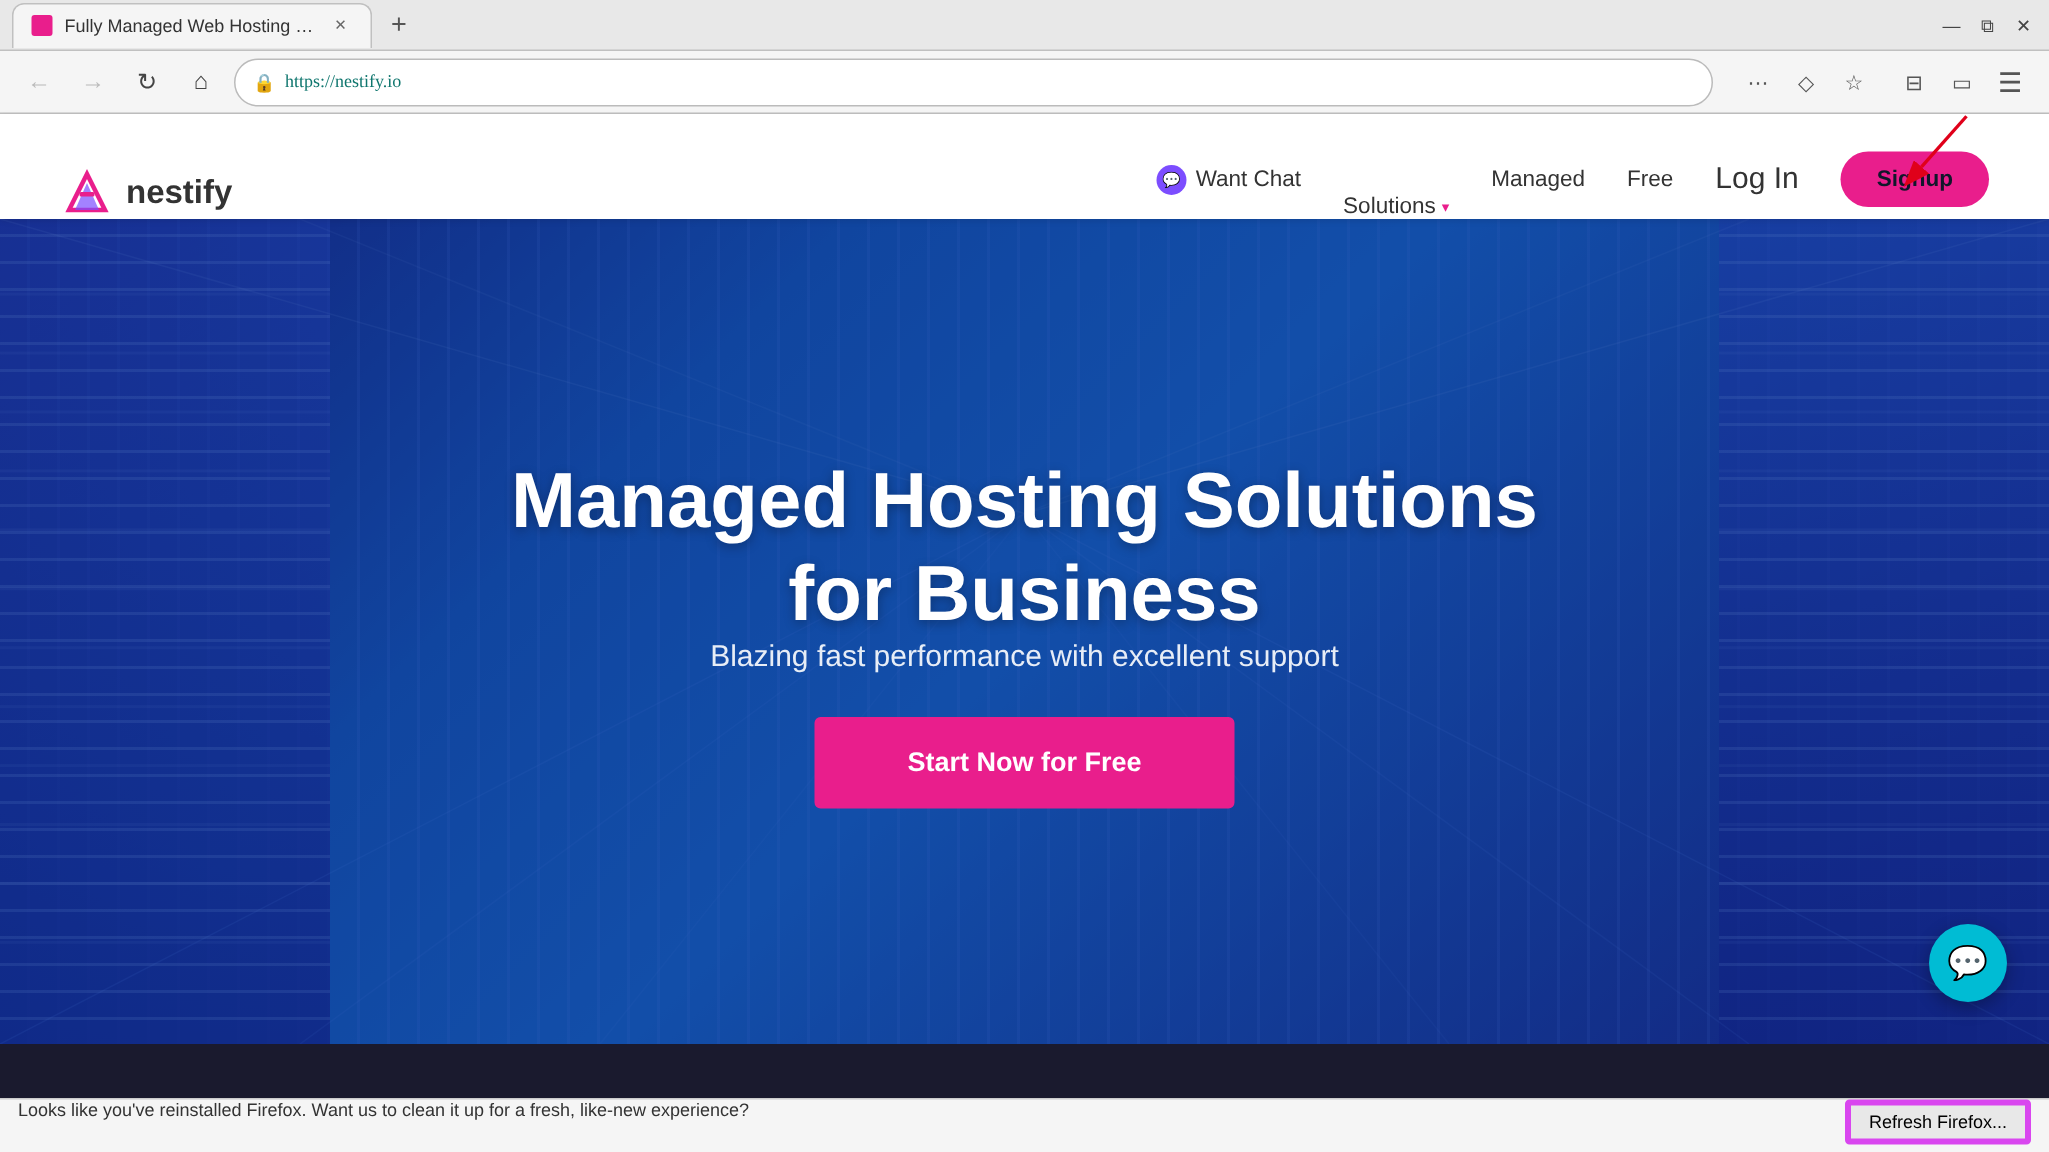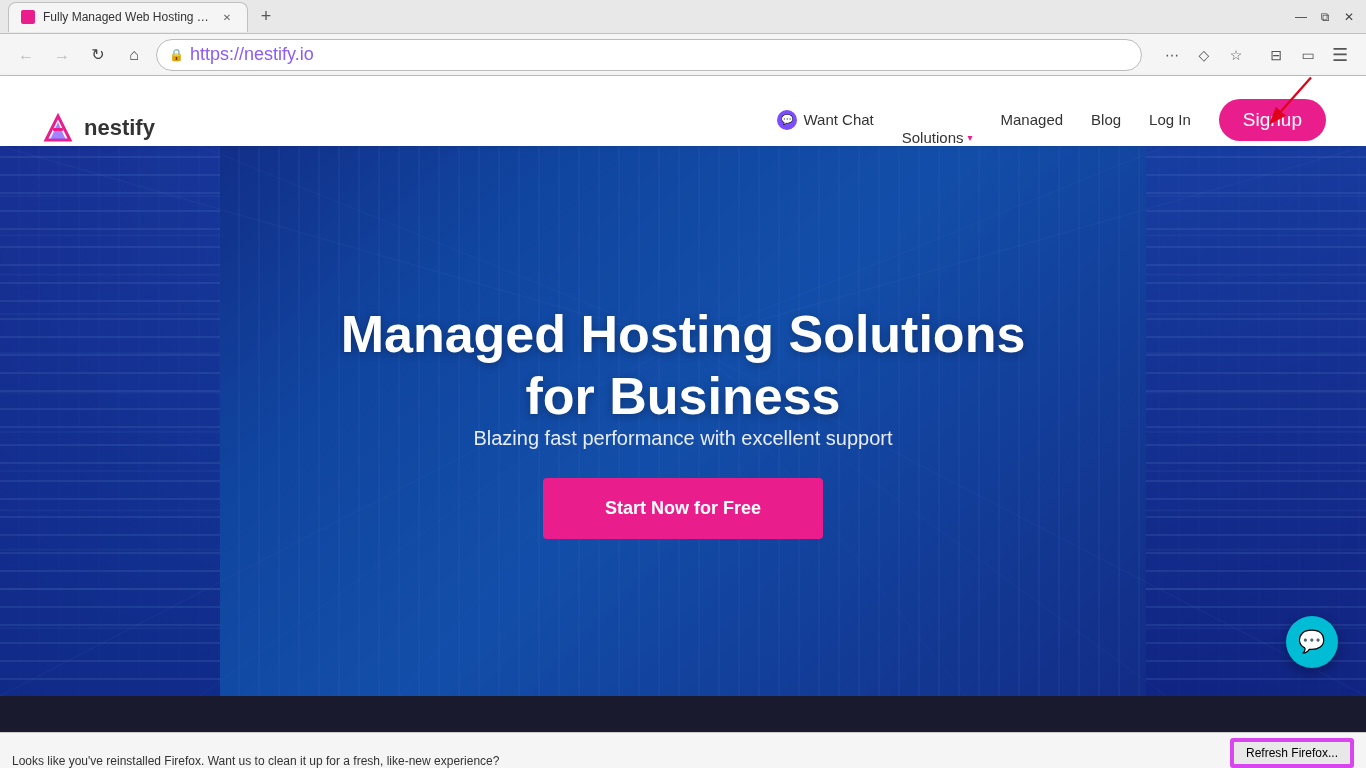--- a/index.html
+++ b/index.html
@@ -117,23 +117,24 @@
       height: 32px;
     }
     .url-secure-icon {
       color: #28a745;
       font-size: 12px;
     }
     .url-input {
       flex: 1;
       border: none;
       outline: none;
-      font-size: 18px;
-      color: #8b5cf6;
+      font-size: 12px;
+      color: #0f766e;
       background: transparent;
+      font-family: Liberation Serif, serif;
     }
     .url-bar-actions {
       display: flex;
       gap: 4px;
       margin-left: 8px;
     }
     .url-action-btn {
       width: 28px;
       height: 28px;
       border-radius: 50%;
@@ -239,30 +240,30 @@
       align-items: center;
       gap: 4px;
       margin-top: 36px;
     }
     .chevron-icon {
       font-size: 10px;
       color: #e91e8c;
     }
     .signup-btn {
       background: #e91e8c;
-      color: #ffffff;
+      color: #0f172a;
       border: none;
       padding: 10px 24px;
       border-radius: 25px;
-      font-size: 19px;
-      font-weight: 400;
+      font-size: 15px;
+      font-weight: 700;
       cursor: pointer;
     }
     .login-link {
-      font-size: 15px;
+      font-size: 20px;
       color: #333;
       cursor: pointer;
     }
 
     
     .hero-section {
       position: relative;
       width: 100%;
       height: calc(100% - 70px);
       display: flex;
@@ -386,21 +387,21 @@
     
     .browser-bottom-bar {
       position: fixed;
       bottom: 0;
       left: 0;
       right: 0;
       background: #f5f5f5;
       border-top: 1px solid #ccc;
       height: 36px;
       display: flex;
-      align-items: flex-end;
+      align-items: flex-start;
       padding: 0 12px;
       font-size: 12px;
       color: #333;
       gap: 12px;
       z-index: 100;
     }
     .bottom-bar-msg {
       flex: 1;
     }
     .bottom-bar-btn {
@@ -480,21 +481,21 @@
         <span>Want Chat</span>
       </a>
       <a class="nav-link solutions-link">
         <span>Solutions</span>
         <span class="chevron-icon">▾</span>
       </a>
       <a class="nav-link">
         <span>Managed</span>
       </a>
       <a class="nav-link">
-        <span>Blog</span>
+        <span>Free</span>
       </a>
       <span class="login-link">Log In</span>
       <button class="signup-btn">Signup</button>
     </div>
   </nav>
 
   <section class="hero-section">
     <div class="hero-bg">
       <div class="server-rack-left"></div>
       <div class="server-rack-right"></div>

